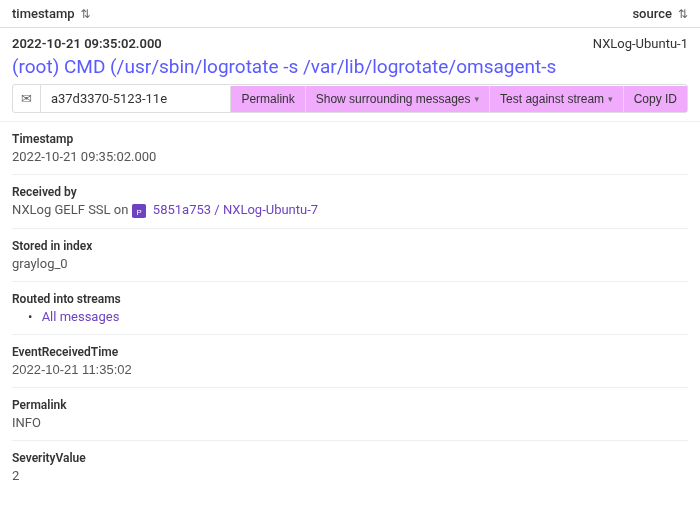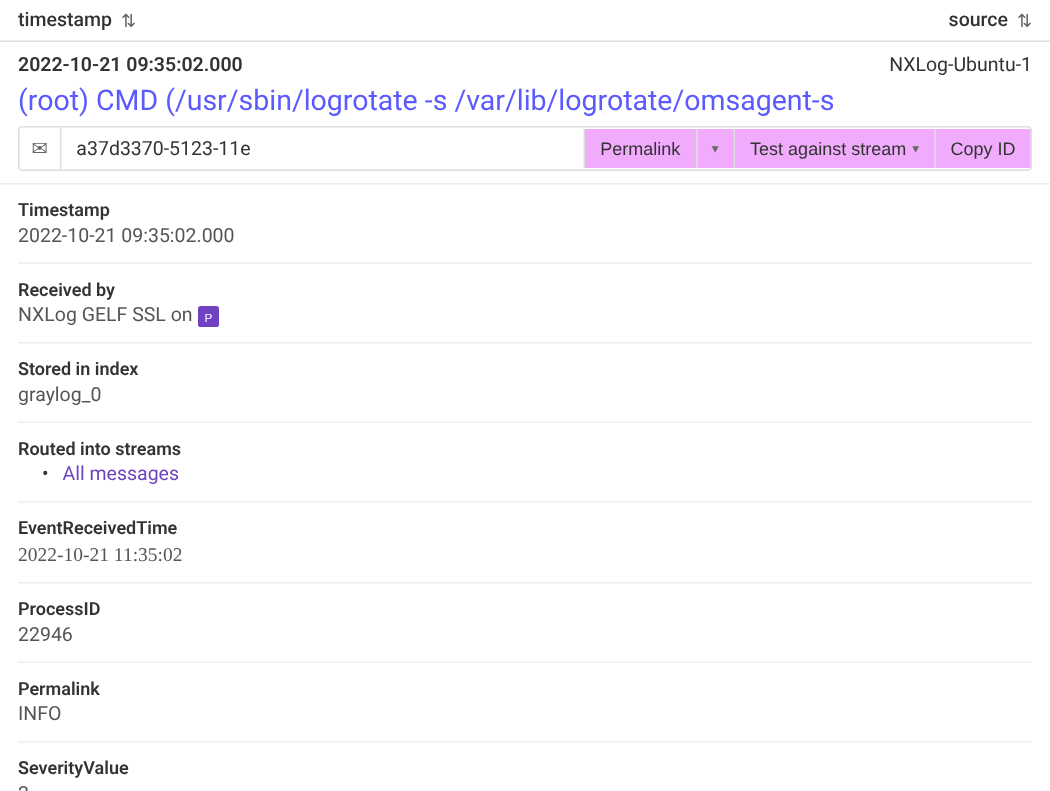--- a/index.html
+++ b/index.html
@@ -140,21 +140,21 @@
       font-weight: 600;
       font-size: 12px;
       color: #333;
       margin-bottom: 3px;
     }
     .field-value {
       font-size: 13px;
       color: #555;
     }
     .field-value.mono {
-      font-family: Liberation Serif, serif;
+      font-family: Liberation Sans, sans-serif;
     }
 
     .link-purple {
       color: #6f42c1;
       text-decoration: none;
     }
 
     .streams-list {
       list-style: none;
       padding-left: 16px;
@@ -193,20 +193,21 @@
     <span class="source-value">NXLog-Ubuntu-1</span>
   </div>
   <div class="message-cmd">(root) CMD (/usr/sbin/logrotate -s /var/lib/logrotate/omsagent-s</div>
 
   <div class="message-id-row">
     <span class="msg-icon">✉</span>
     <span class="msg-id-text">a37d3370-5123-11e</span>
     <div class="btn-group">
       <button class="btn-dropdown">Permalink</button>
       <button class="btn-dropdown">
+        <span>Show surrounding messages</span>
         <span class="caret">▾</span>
       </button>
       <button class="btn-dropdown">
         <span>Test against stream</span>
         <span class="caret">▾</span>
       </button>
       <button class="btn-dropdown">Copy ID</button>
     </div>
   </div>
 </div>
@@ -219,20 +220,21 @@
   </div>
 
   <div class="detail-field">
     <div class="field-label">Received by</div>
     <div class="field-value">
       <span>NXLog GELF SSL on</span>
       <svg class="badge-icon" viewBox="0 0 16 16" fill="none" xmlns="http://www.w3.org/2000/svg">
         <rect width="16" height="16" rx="2" fill="#6f42c1"></rect>
         <text x="8" y="12" text-anchor="middle" fill="white" font-size="9" font-family="sans-serif">P</text>
       </svg>
+      <a href="#" class="link-purple">5851a753 / NXLog-Ubuntu-7</a>
     </div>
   </div>
 
   <div class="detail-field">
     <div class="field-label">Stored in index</div>
     <div class="field-value">graylog_0</div>
   </div>
 
   <div class="detail-field">
     <div class="field-label">Routed into streams</div>
@@ -241,24 +243,20 @@
         <a href="#" class="link-purple">All messages</a>
       </li>
     </ul>
   </div>
 
   <div class="detail-field">
     <div class="field-label">EventReceivedTime</div>
     <div class="field-value mono">2022-10-21 11:35:02</div>
   </div>
 
-  <div class="detail-field">
-    <div class="field-label">ProcessID</div>
-    <div class="field-value">22946</div>
-  </div>
 
   <div class="detail-field">
     <div class="field-label">Permalink</div>
     <div class="field-value">INFO</div>
   </div>
 
   <div class="detail-field">
     <div class="field-label">SeverityValue</div>
     <div class="field-value">2</div>
   </div>

